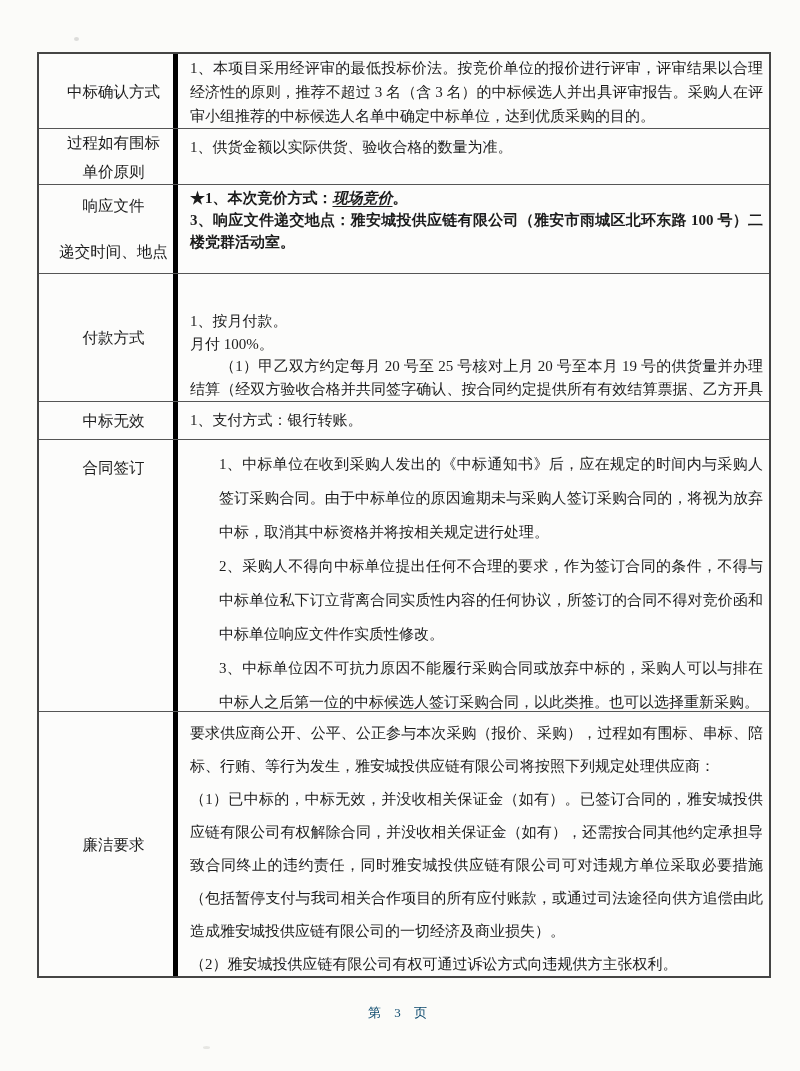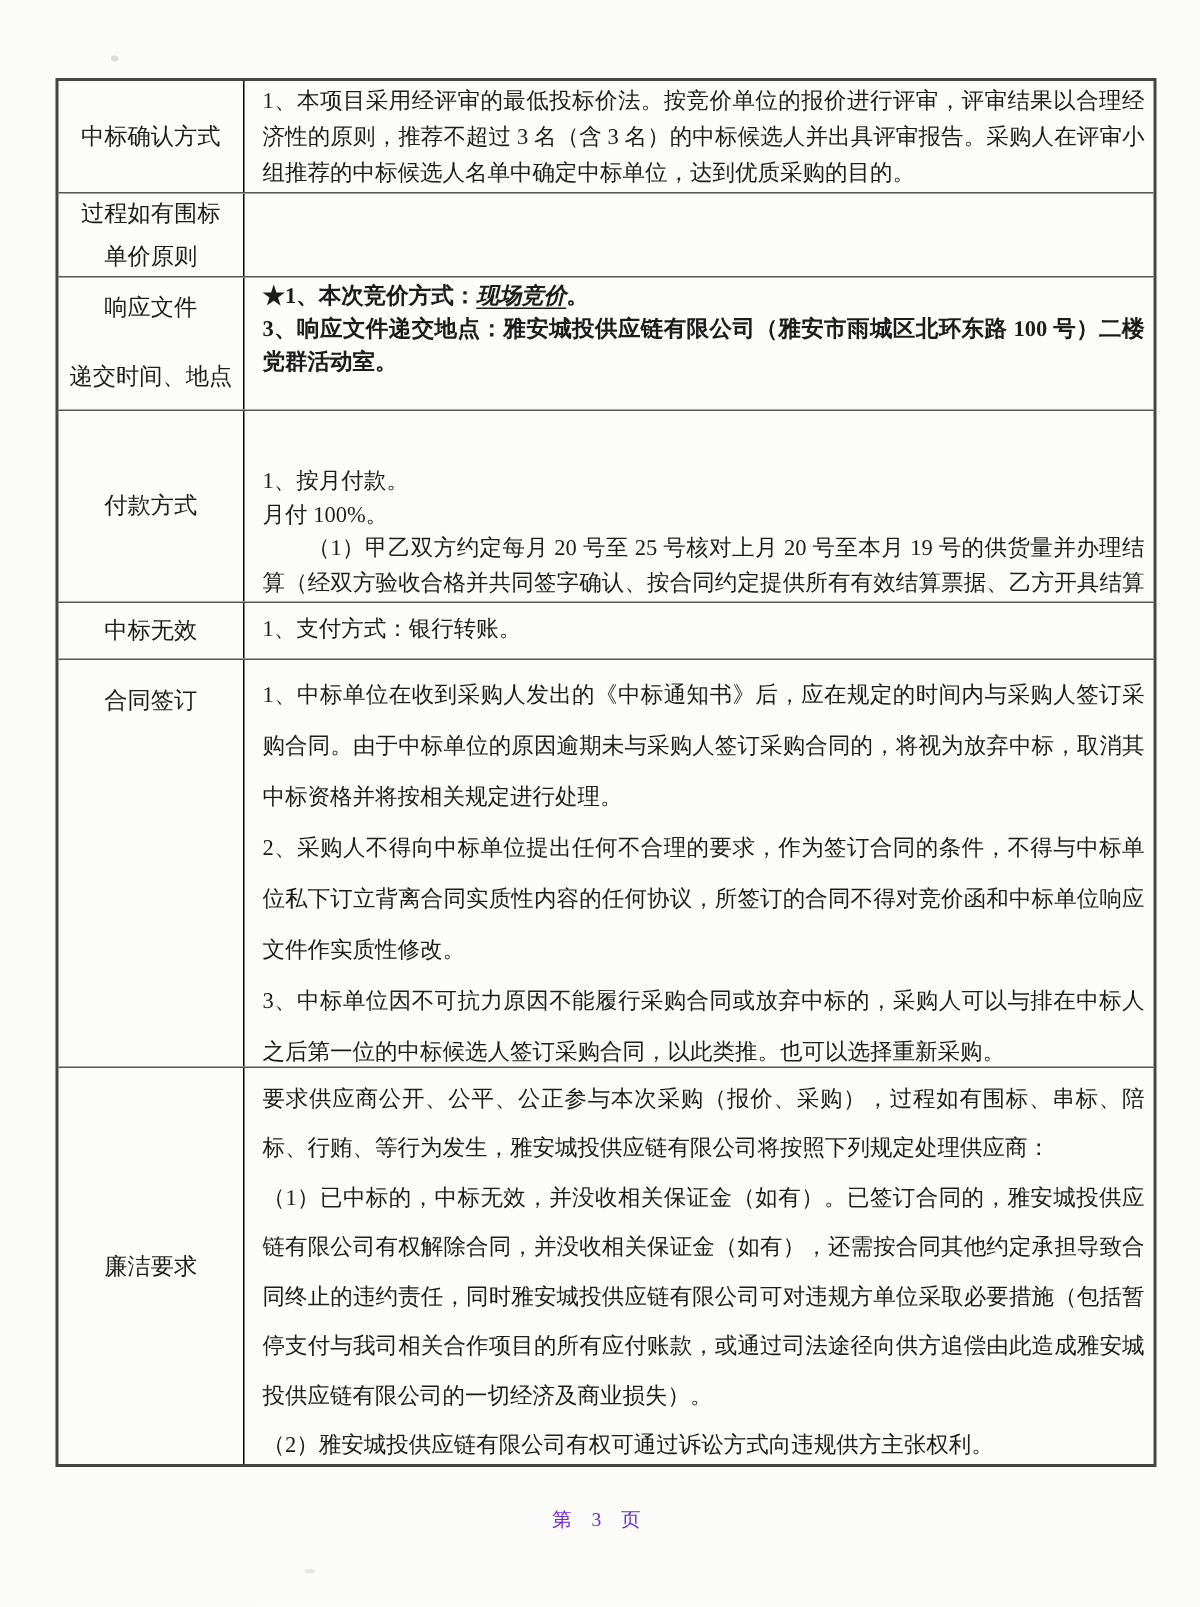--- a/index.html
+++ b/index.html
@@ -22,27 +22,27 @@
     display:flex;flex-direction:column;
     background:#fcfcfb;
   }
   .row{display:flex;box-sizing:border-box;border-bottom:1px solid #555;overflow:hidden;}
   .row:last-child{border-bottom:none;}
   .row:nth-child(1){height:75px;}
   .row:nth-child(2){height:56px;}
   .row:nth-child(3){height:89px;}
   .row:nth-child(4){height:128px;}
   .row:nth-child(5){height:38px;}
-  .row:nth-child(6){height:272px;}
+  .row:nth-child(6){height:272px;gap:29px;}
   .row:nth-child(7){flex:1;}
 
   .label{
-    width:124px;flex:0 0 124px;border-right:1px solid #000000;box-sizing:border-box;
+    width:124px;flex:0 0 124px;border-right:5px solid #000000;box-sizing:border-box;
     display:flex;flex-direction:column;justify-content:center;align-items:center;
-    text-align:center;font-size:15.5px;line-height:29px;padding:2px;
+    text-align:center;font-size:15.5px;line-height:29px;padding:2px;margin-left:15px;
   }
   .row:nth-child(3) .label{line-height:34px;gap:12px;}
   .row:nth-child(6) .label{justify-content:flex-start;padding-top:13px;}
 
   .content{
     flex:1;box-sizing:border-box;
     padding:3px 6px 0 12px;
     font-size:15px;
     text-align:justify;
   }
@@ -53,21 +53,21 @@
   .row:nth-child(5) .content{line-height:24px;padding-top:6px;}
   .row:nth-child(6) .content{line-height:34px;padding-top:7px;}
   .row:nth-child(7) .content{line-height:33px;padding-top:5px;}
 
   .para{margin:0;}
   .para.indent{text-indent:2em;}
   .u{text-decoration:underline;text-underline-offset:3px;font-style:italic;}
 
   .page-footer{
     position:absolute;left:0;right:0;top:1004px;
-    text-align:center;font-size:13px;color:#6d28d9;letter-spacing:5px;
+    text-align:center;font-size:13px;color:#0c4a6e;letter-spacing:5px;
   }
 </style>
 </head>
 <body>
 
 <div class="speck s1"></div>
 <div class="speck s2"></div>
 
 <div class="doc-table" id="doc-table">
     <div class="row">
@@ -75,20 +75,23 @@
         <div>中标确认方式</div>
       </div>
       <div class="content">
         <div class="para"><span>1、本项目采用经评审的最低投标价法。按竞价单位的报价进行评审，评审结果以合理经济性的原则，推荐不超过 3 名（含 3 名）的中标候选人并出具评审报告。采购人在评审小组推荐的中标候选人名单中确定中标单位，达到优质采购的目的。</span></div>
       </div>
     </div>
     <div class="row">
       <div class="label">
         <div>过程如有围标</div>
         <div>单价原则</div>
+      </div>
+      <div class="content">
+        <div class="para"><span>1、供货金额以实际供货、验收合格的数量为准。</span></div>
       </div>
     </div>
     <div class="row">
       <div class="label">
         <div>响应文件</div>
         <div>递交时间、地点</div>
       </div>
       <div class="content">
         <div class="para"><span>★1、本次竞价方式：</span><span class="u">现场竞价</span><span>。</span></div>
         <div class="para"><span>3、响应文件递交地点：雅安城投供应链有限公司（雅安市雨城区北环东路 100 号）二楼党群活动室。</span></div>

